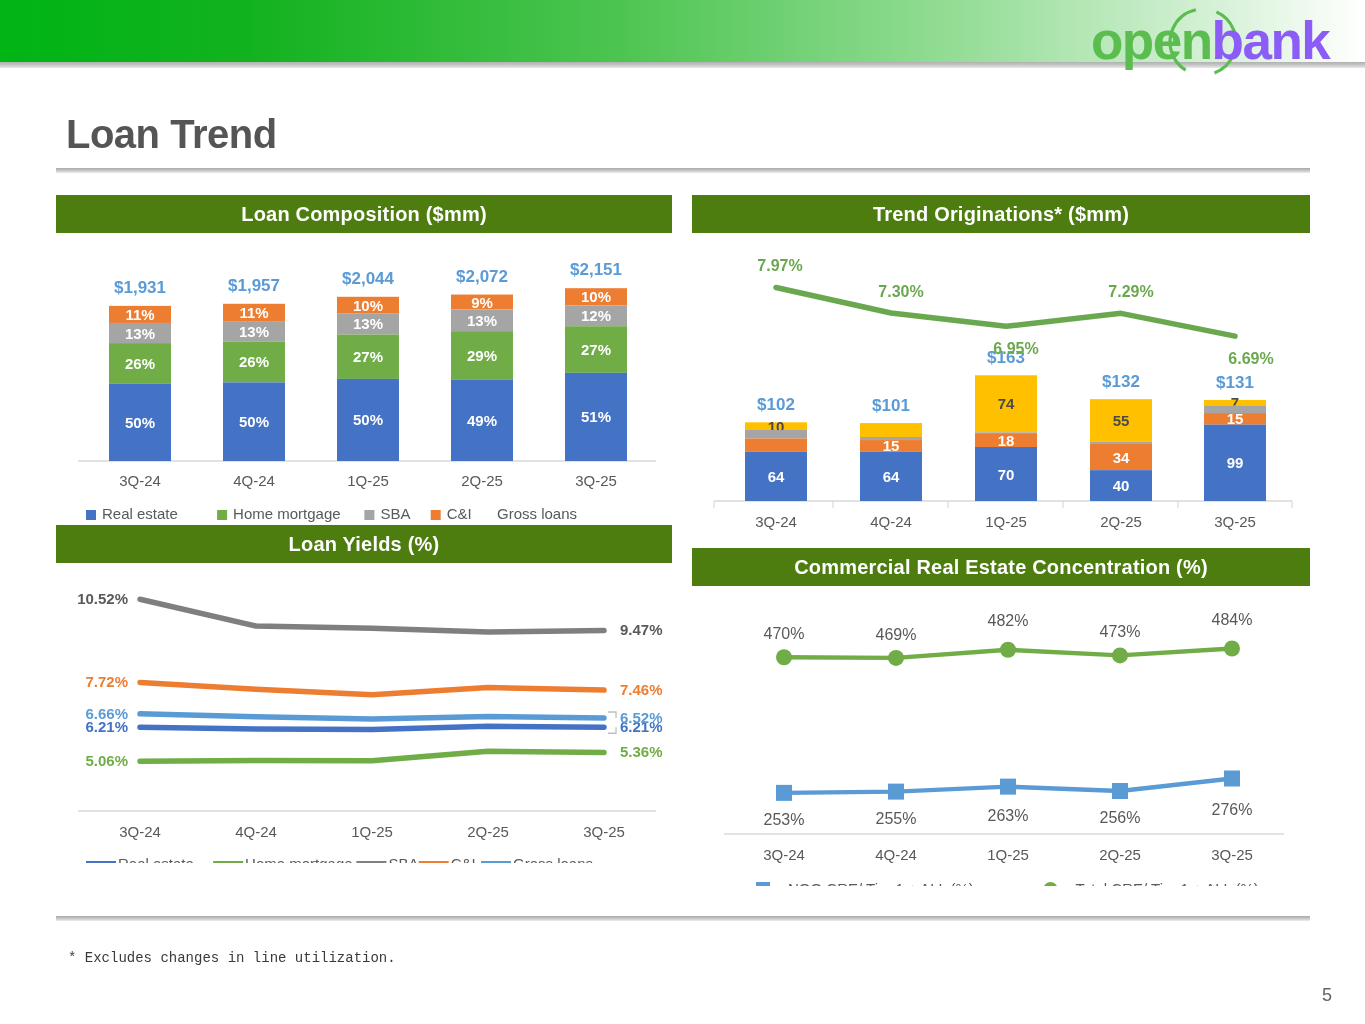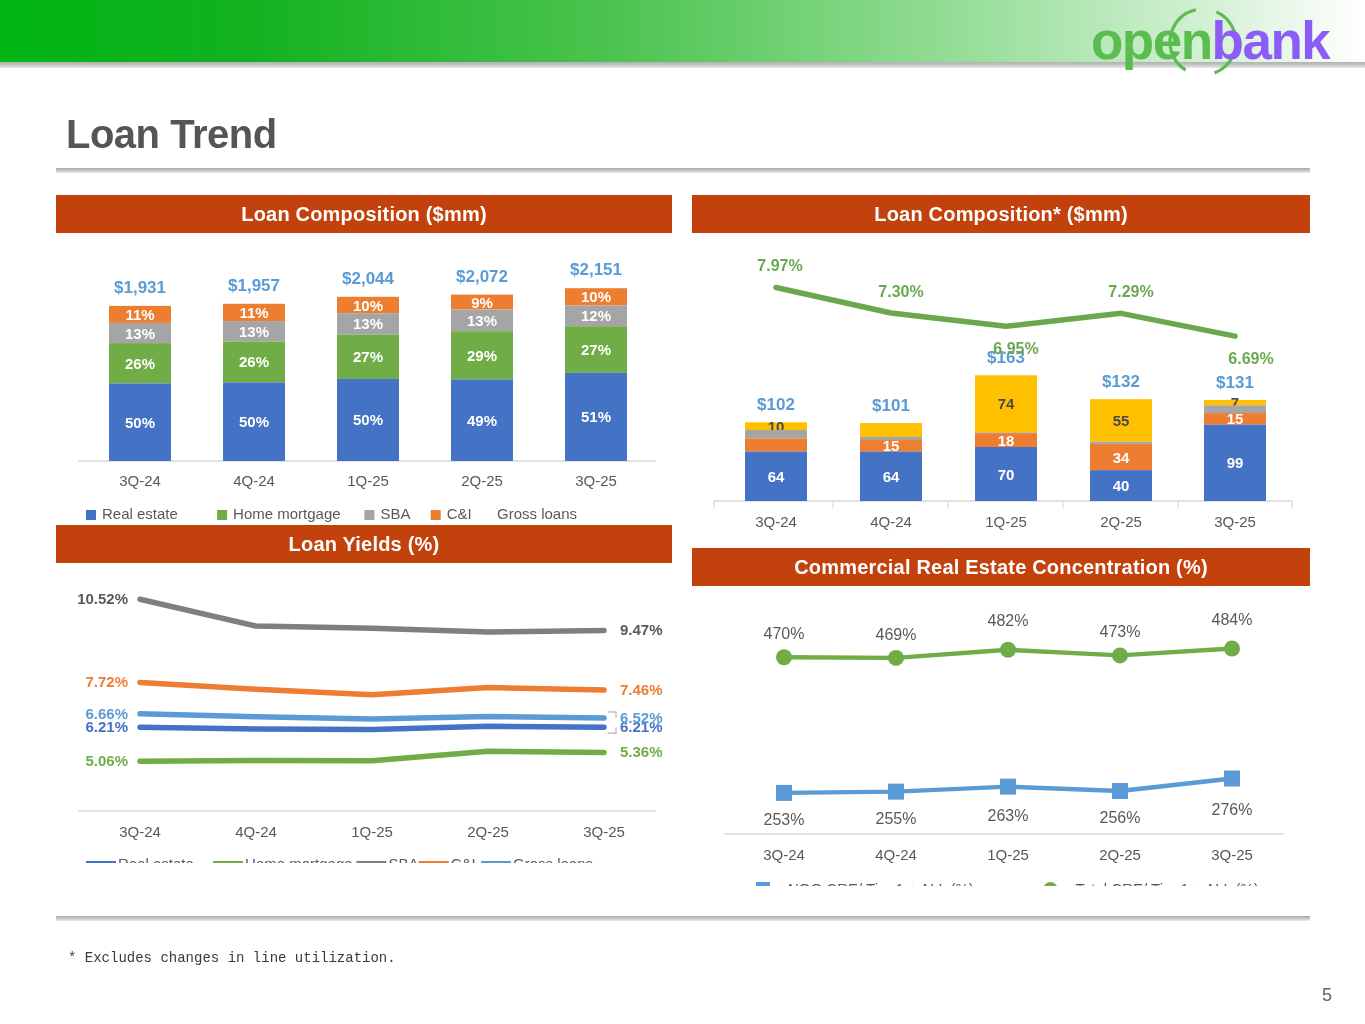--- a/index.html
+++ b/index.html
@@ -77,21 +77,21 @@
   .page-number {
     position: absolute;
     left: 1322px; top: 985px;
     font-size: 18px;
     color: #636363;
   }
 
   
   .panel { position: absolute; }
   .panel-header {
-    background: #c2410c;
+    background: #4d7c0f;
     color: #ffffff;
     font-size: 20px;
     font-weight: bold;
     text-align: center;
     line-height: 38px;
     height: 38px;
     letter-spacing: 0.2px;
   }
   .panel-body { position: relative; }
   .panel-1 { left: 56px;  top: 195px; width: 616px; height: 340px; }
@@ -247,21 +247,21 @@
           <text x="390.7" y="286" class="legend-text-lg">C&amp;I</text>
         </g>
         <g>
           <text x="441" y="286" class="legend-text-lg">Gross loans</text>
         </g>
       </svg>
   </div>
 </div>
 
 <div class="panel panel-2">
-  <div class="panel-header">Loan Composition* ($mm)</div>
+  <div class="panel-header">Trend Originations* ($mm)</div>
   <div class="panel-body">
     <svg id="svg-originations" width="618" height="300" viewBox="0 0 618 300">
         <line x1="22" y1="268" x2="600" y2="268" class="axis-line"></line>
         <line x1="141" y1="268" x2="141" y2="275" class="tick-line"></line>
         <line x1="256" y1="268" x2="256" y2="275" class="tick-line"></line>
         <line x1="371" y1="268" x2="371" y2="275" class="tick-line"></line>
         <line x1="486" y1="268" x2="486" y2="275" class="tick-line"></line>
         <line x1="600" y1="268" x2="600" y2="275" class="tick-line"></line>
         <line x1="22" y1="268" x2="22" y2="275" class="tick-line"></line>
         <g>

